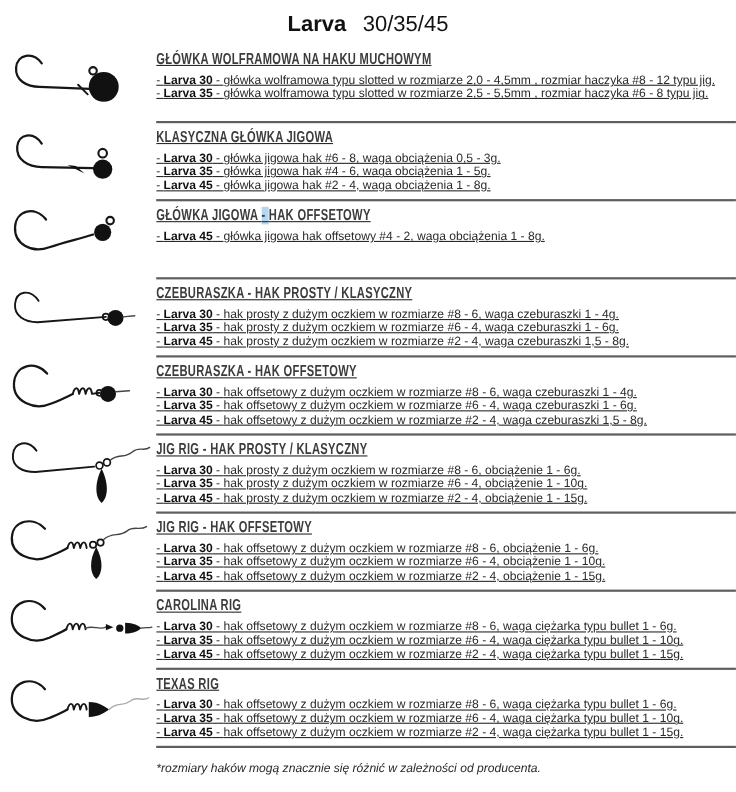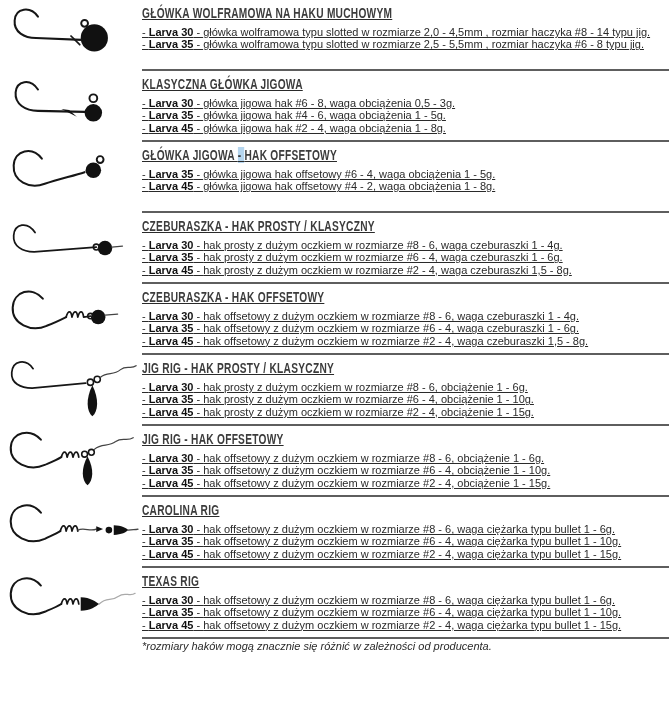--- a/index.html
+++ b/index.html
@@ -34,49 +34,52 @@
     color:#3c3c3c; margin:1px 0 5px 0;
   }
   .heading .hl { background:#b5d6ef; }
   .row {
     font-size:11px; line-height:12.4px;
     white-space:nowrap; color:#2a2a2a;
   }
   .row b { color:#101010; }
   .footnote {
     padding:1px 0 0 142px;
-    font-size:11px; font-style:italic; color:#2a2a2a;
+    font-size:11px; font-style:italic; color:#2a2a2a;margin-top:12px;
   }
   
   .hk { fill:none; stroke:#161616; stroke-width:2.1; stroke-linecap:round; stroke-linejoin:round; }
   .hk2 { fill:none; stroke:#161616; stroke-width:1.8; stroke-linecap:round; stroke-linejoin:round; }
   .thin { fill:none; stroke:#444; stroke-width:1.3; stroke-linecap:round; }
   .lite { fill:none; stroke:#aaa; stroke-width:1.3; stroke-linecap:round; }
   .blk { fill:#111; stroke:none; }
   .eye { fill:#fff; stroke:#161616; stroke-width:2; }
   .eyes { fill:none; stroke:#161616; stroke-width:1.6; }
 </style>
 </head>
 <body>
 
 <div class="page">
 
+  <div class="title">
+    <span class="brand">Larva</span><span class="models">30/35/45</span>
+  </div>
 
   <div class="section">
     <div class="illus">
       <svg width="140" height="68" viewBox="0 0 140 70">
         <circle class="blk" cx="94" cy="37" r="14"></circle>
         <path class="hk" d="M36 15 C28 4 13 6 12 19 C11 31 22 37 34 37 L81 39"></path>
         <path class="hk2" d="M70 35 L79 44"></path>
         <circle class="eye" cx="84" cy="22" r="3.5"></circle>
       </svg>
     </div>
     <div class="content">
       <div class="heading"><span>GŁÓWKA WOLFRAMOWA NA HAKU MUCHOWYM</span><span class="hl"></span><span></span></div>
-      <div class="row"><span>- </span><b>Larva 30</b><span> - </span><span>główka wolframowa typu slotted w rozmiarze 2,0 - 4,5mm , rozmiar haczyka #8 - 14 typu jig.</span></div>
+      <div class="row"><span>- </span><b>Larva 30</b><span> - </span><span>główka wolframowa typu slotted w rozmiarze 2,0 - 4,5mm , rozmiar haczyka #8 - 12 typu jig.</span></div>
       <div class="row"><span>- </span><b>Larva 35</b><span> - </span><span>główka wolframowa typu slotted w rozmiarze 2,5 - 5,5mm , rozmiar haczyka #6 - 8 typu jig.</span></div>
     </div>
   </div>
 
   <div class="section">
     <div class="illus">
       <svg width="140" height="68" viewBox="0 0 140 70">
         <path class="hk" d="M36 17 C28 5 14 8 13 20 C12 32 23 39 36 39 L84 40"></path>
         <path class="blk" d="M60 37 L76 45 L68 38 Z"></path>
         <circle class="blk" cx="93" cy="41" r="9"></circle>
@@ -94,21 +97,20 @@
   <div class="section">
     <div class="illus">
       <svg width="140" height="68" viewBox="0 0 140 70">
         <path class="hk" d="M40 15 C30 2 12 6 11 22 C10 38 27 47 43 41 C57 36 72 33 84 29"></path>
         <circle class="blk" cx="93" cy="27" r="8"></circle>
         <circle class="eye" cx="100" cy="16" r="3.5"></circle>
       </svg>
     </div>
     <div class="content">
       <div class="heading"><span>GŁÓWKA JIGOWA </span><span class="hl">- </span><span>HAK OFFSETOWY</span></div>
-      <div class="row"><span>- </span><b>Larva 35</b><span> - </span><span>główka jigowa hak offsetowy #6 - 4, waga obciążenia 1 - 5g.</span></div>
       <div class="row"><span>- </span><b>Larva 45</b><span> - </span><span>główka jigowa hak offsetowy #4 - 2, waga obciążenia 1 - 8g.</span></div>
     </div>
   </div>
 
   <div class="section">
     <div class="illus">
       <svg width="140" height="68" viewBox="0 0 140 70">
         <path class="hk2" d="M33 18 C25 6 12 9 11 21 C10 32 20 38 32 38 L96 33"></path>
         <circle class="blk" cx="105" cy="34" r="7.5"></circle>
         <circle class="eyes" cx="96" cy="33" r="3"></circle>

